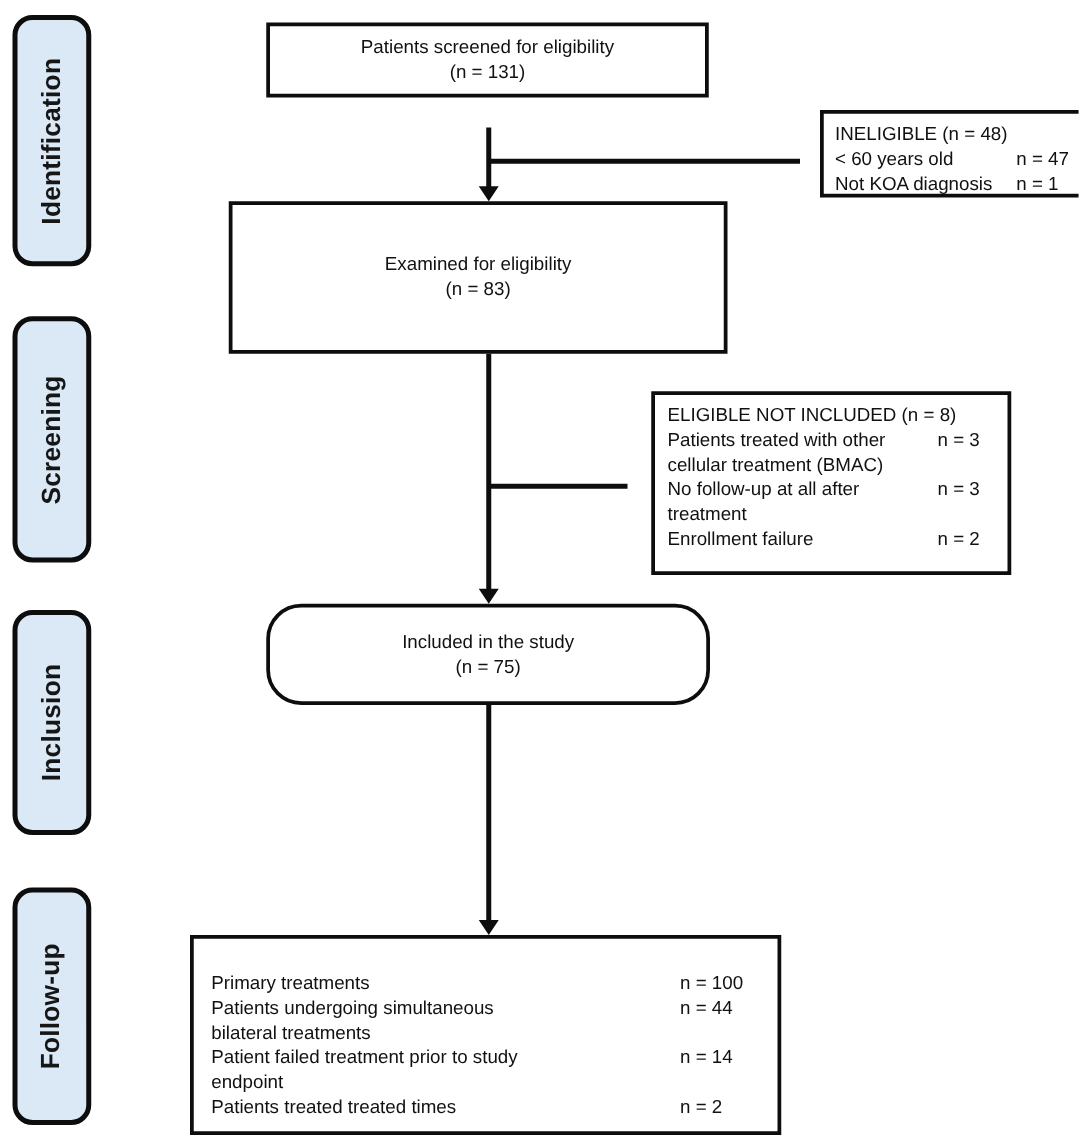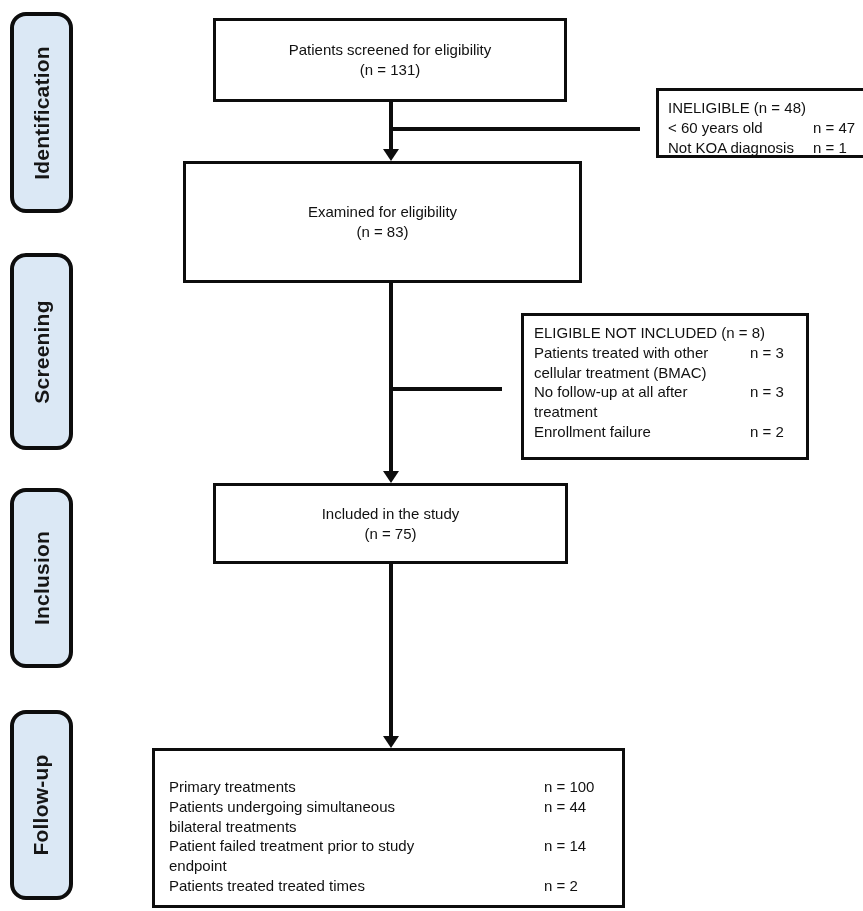--- a/index.html
+++ b/index.html
@@ -48,23 +48,23 @@
     font-size: 15px;
     line-height: 1.32;
   }
   .box-center {
     display: flex;
     flex-direction: column;
     align-items: center;
     justify-content: center;
     text-align: center;
   }
-  .box-screened { left: 213px; top: 18px;  width: 354px; height: 84px; }
+  .box-screened { left: 213px; top: 18px;  width: 354px; height: 60px; }
   .box-examined { left: 183px; top: 161px; width: 399px; height: 122px; }
-  .box-included { left: 213px; top: 483px; width: 355px; height: 81px; }
+  .box-included { left: 213px; top: 483px; width: 355px; height: 81px; border-radius: 28px; }
 
   .box-ineligible { left: 656px; top: 88px; width: 221px; height: 70px; padding: 7px 9px; }
   .box-eligible   { left: 502px; top: 313px; width: 288px; height: 147px; padding: 7px 10px; margin-left: 19px; }
   .box-followup   { left: 152px; top: 748px; width: 473px; height: 160px; padding: 26px 14px; }
 
   .side-title { white-space: nowrap; }
   .lv-row { display: flex; align-items: flex-start; }
   .lv-label { flex: 1 1 auto; }
   .lv-value { flex: 0 0 auto; margin-left: auto; text-align: left; }
 

